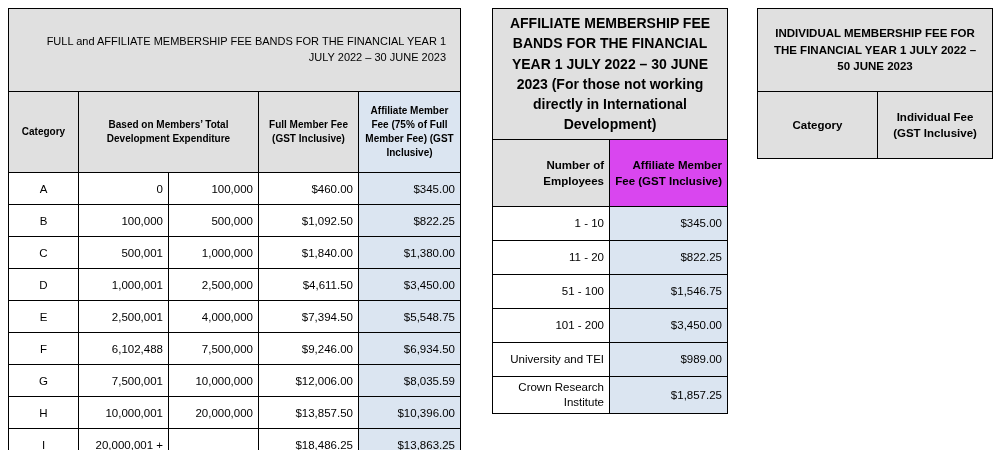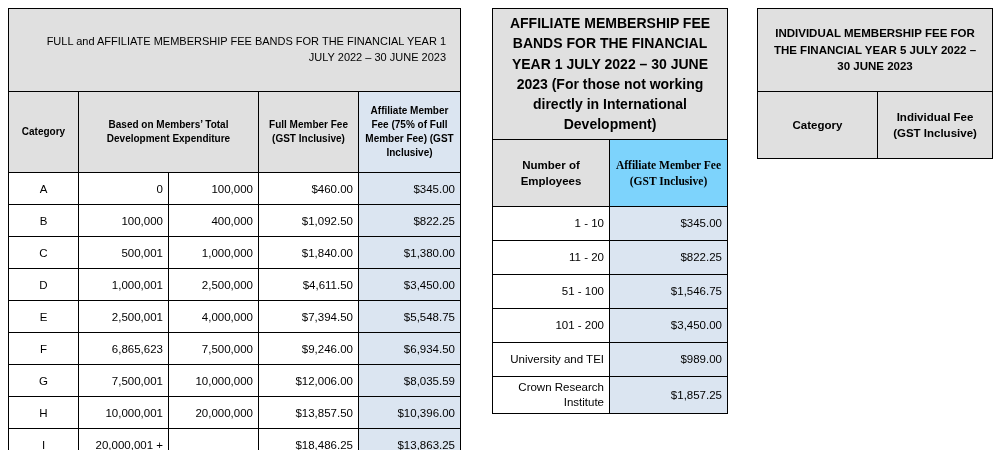--- a/index.html
+++ b/index.html
@@ -89,30 +89,29 @@
     background: #e0e0e0;
     text-align: center;
     font-weight: bold;
     font-size: 14px;
     height: 88px;
     line-height: 1.45;
     padding: 4px 8px;
   }
   #table2 .hdr {
     background: #e0e0e0;
-    text-align: center;
+    text-align: right;
     font-weight: bold;
     font-size: 11.5px;
     height: 60px;
     line-height: 1.4;
     padding: 3px 5px;
   }
   #table2 .hdr.shaded {
-    background: #7dd3fc;
-    font-family: Liberation Serif, serif;
+    background: #d946ef;
   }
   #table2 td.lbl {
     text-align: right;
     height: 27px;
     line-height: 1.3;
   }
   #table2 td.fee {
     background: #dbe5f1;
     text-align: right;
     height: 27px;
@@ -179,21 +178,21 @@
       <tr>
         <td class="cat">A</td>
         <td class="num">0</td>
         <td class="num">100,000</td>
         <td class="money">$460.00</td>
         <td class="money shaded">$345.00</td>
       </tr>
       <tr>
         <td class="cat">B</td>
         <td class="num">100,000</td>
-        <td class="num">400,000</td>
+        <td class="num">500,000</td>
         <td class="money">$1,092.50</td>
         <td class="money shaded">$822.25</td>
       </tr>
       <tr>
         <td class="cat">C</td>
         <td class="num">500,001</td>
         <td class="num">1,000,000</td>
         <td class="money">$1,840.00</td>
         <td class="money shaded">$1,380.00</td>
       </tr>
@@ -206,21 +205,21 @@
       </tr>
       <tr>
         <td class="cat">E</td>
         <td class="num">2,500,001</td>
         <td class="num">4,000,000</td>
         <td class="money">$7,394.50</td>
         <td class="money shaded">$5,548.75</td>
       </tr>
       <tr>
         <td class="cat">F</td>
-        <td class="num">6,865,623</td>
+        <td class="num">6,102,488</td>
         <td class="num">7,500,000</td>
         <td class="money">$9,246.00</td>
         <td class="money shaded">$6,934.50</td>
       </tr>
       <tr>
         <td class="cat">G</td>
         <td class="num">7,500,001</td>
         <td class="num">10,000,000</td>
         <td class="money">$12,006.00</td>
         <td class="money shaded">$8,035.59</td>
@@ -282,21 +281,21 @@
     </tbody>
   </table>
 
   <table id="table3">
     <colgroup>
       <col style="width:120px">
       <col style="width:115px">
     </colgroup>
     <tbody>
       <tr>
-        <td class="title-cell" colspan="2">INDIVIDUAL MEMBERSHIP FEE FOR THE FINANCIAL YEAR 5 JULY 2022 – 30 JUNE 2023</td>
+        <td class="title-cell" colspan="2">INDIVIDUAL MEMBERSHIP FEE FOR THE FINANCIAL YEAR 1 JULY 2022 – 50 JUNE 2023</td>
       </tr>
       <tr>
         <td class="hdr">Category</td>
         <td class="hdr">Individual Fee (GST Inclusive)</td>
       </tr>
     </tbody>
   </table>
 
 </div>
 

